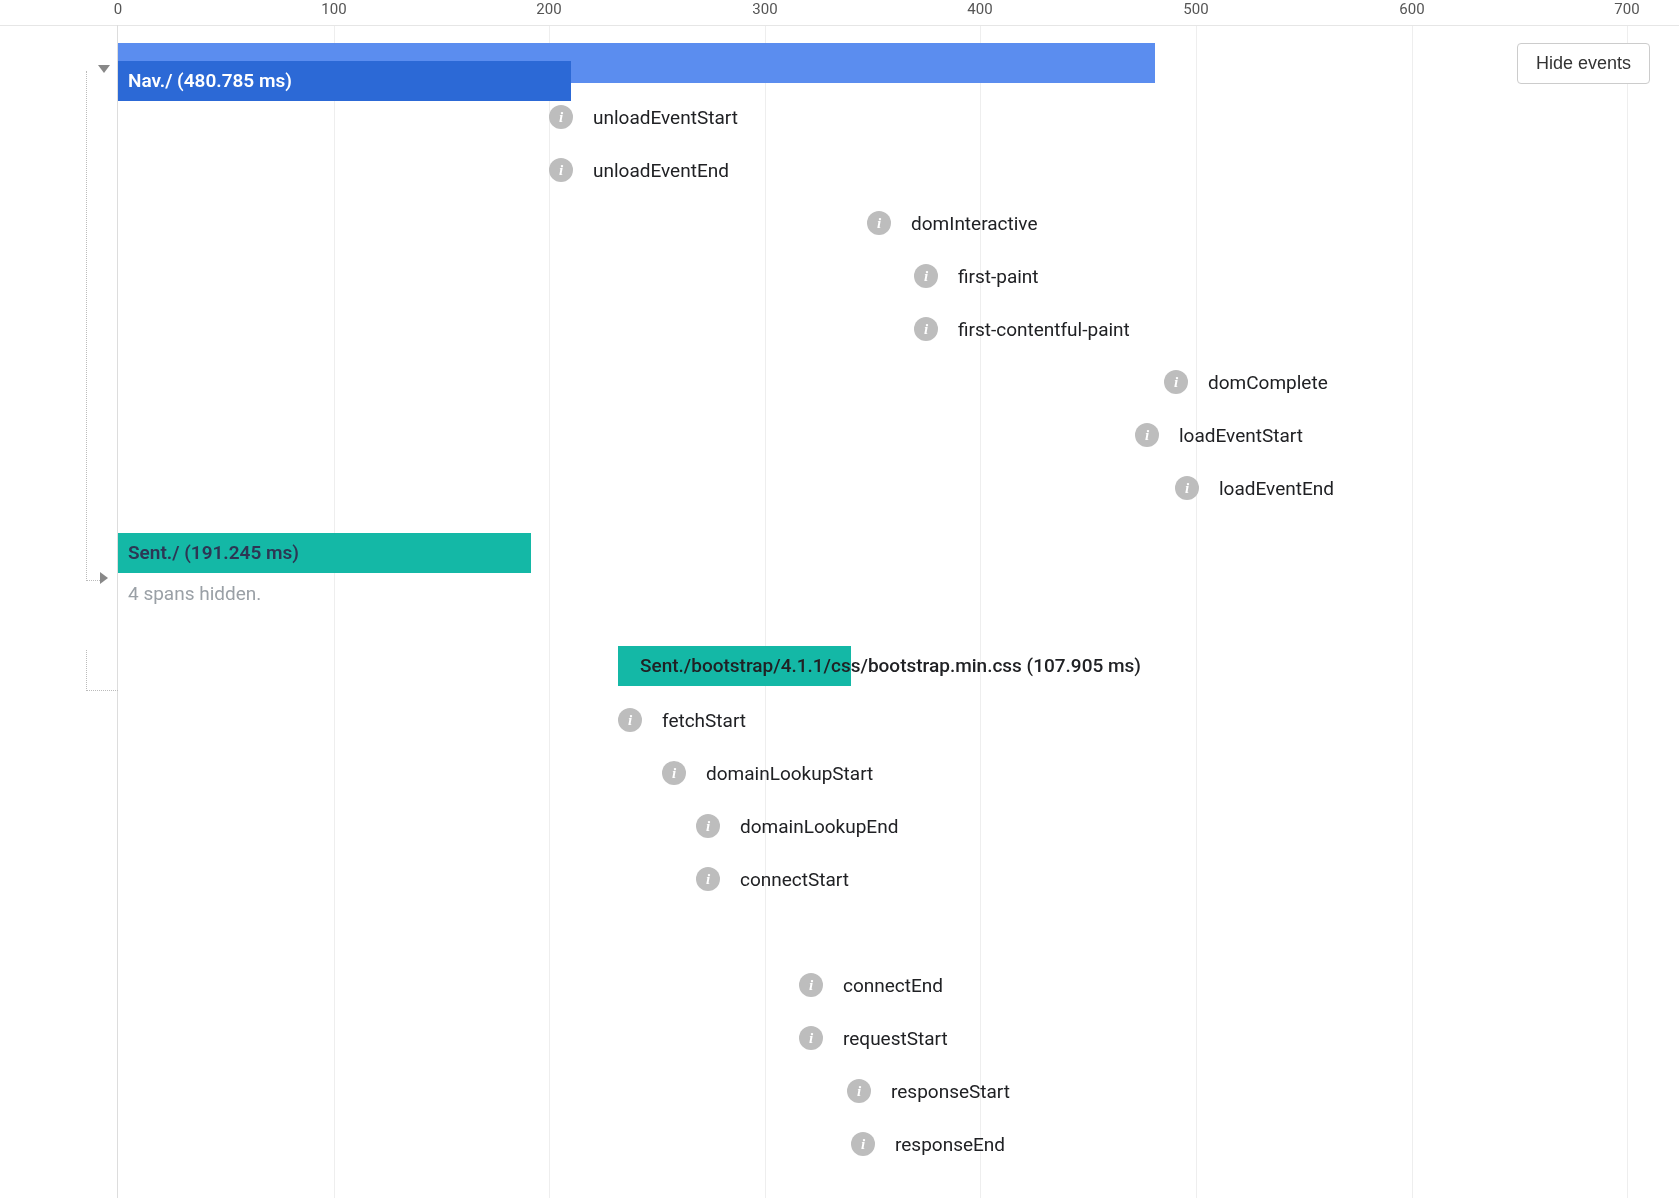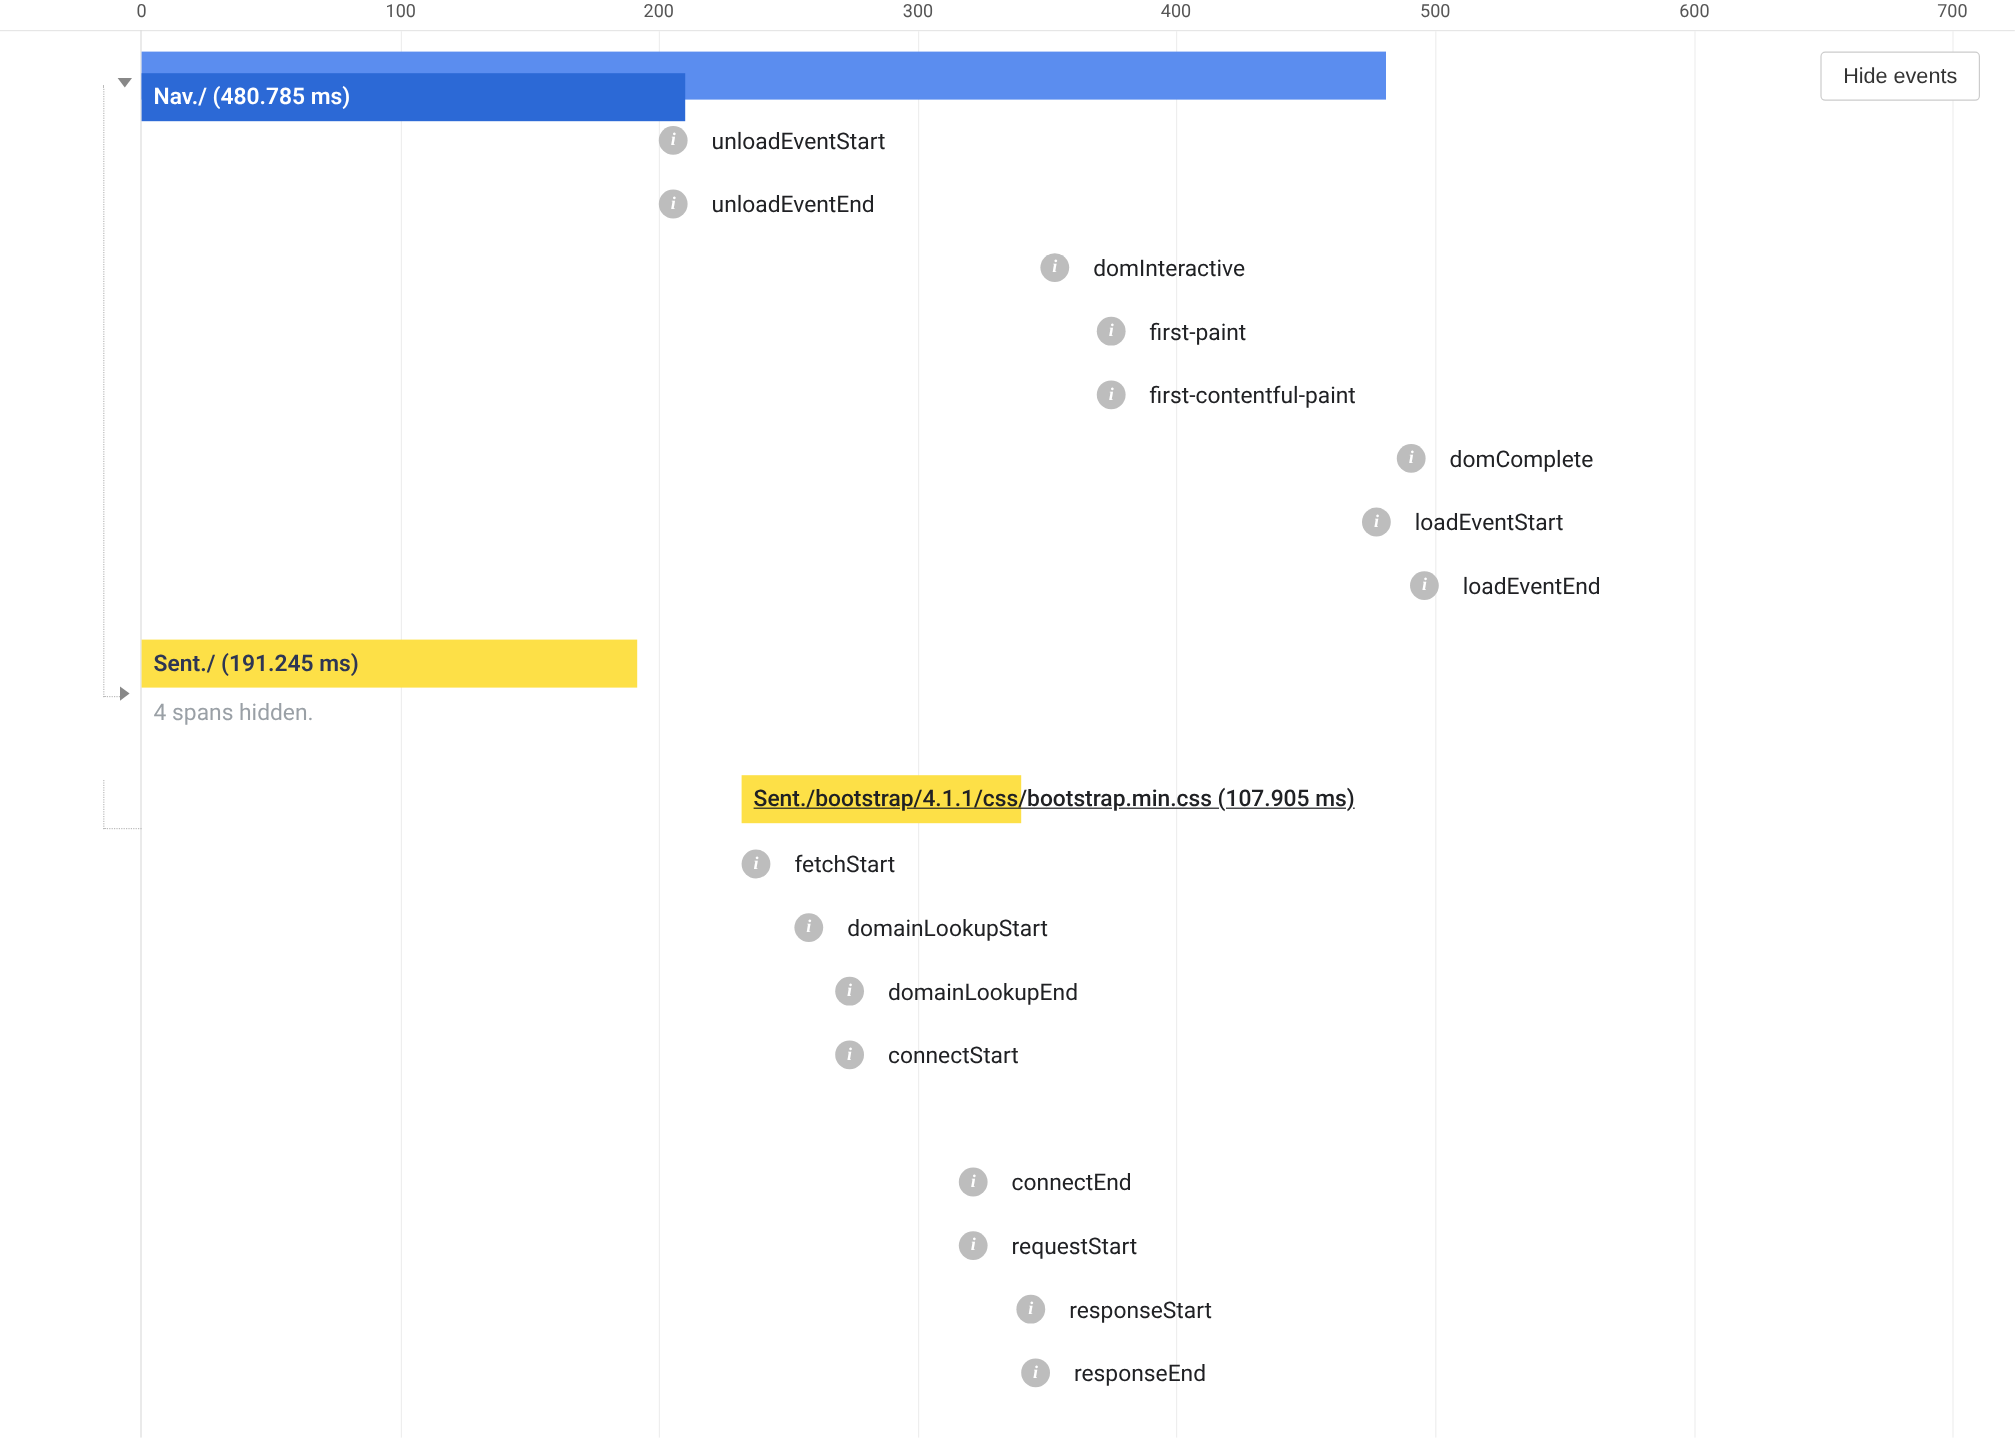--- a/index.html
+++ b/index.html
@@ -28,21 +28,21 @@
   .toggle.closed { border-top:6px solid transparent; border-bottom:6px solid transparent; border-left:8px solid #888; margin-left:4px; }
 
   
   .guide { position:absolute; left:86px; width:0; border-left:1.5px dotted #bbb; }
   .hguide { position:absolute; height:0; border-top:1.5px dotted #bbb; }
 
   
   .bar { position:absolute; height:40px; line-height:40px; font-size:19px; font-weight:600; padding-left:10px; white-space:nowrap; }
   .bar.nav { background:#5b8def; color:#0d245a; }
   .bar.nav-hl { background:#2c69d6; color:#fff; font-weight:600; }
-  .bar.sent { background:#fde047; color:#2d3654; }
+  .bar.sent { background:#14b8a6; color:#2d3654; }
   .hidden-note { position:absolute; font-size:19px; color:#9aa0a6; }
 
   
   .event-row { position:absolute; height:36px; display:flex; align-items:center; gap:20px; white-space:nowrap; }
   .event-row .info { flex:0 0 24px; width:24px; height:24px; border-radius:50%; background:#bdbdbd; position:relative; }
   .event-row .info::after { content:"i"; position:absolute; left:0; right:0; top:0; bottom:0; color:#fff; font-family:Georgia, "Times New Roman", serif; font-style:italic; font-weight:bold; font-size:15px; text-align:center; line-height:24px; }
   .event-row .lbl { font-size:19px; color:#202124; }
 </style>
 </head>
 <body>
@@ -105,21 +105,21 @@
     </div>
     <div class="event-row" style="left:1057px; top:444px;">
       <span class="info"></span>
       <span class="lbl">loadEventEnd</span>
     </div>
 
     <div class="bar sent" style="left:0px; width:413px; top:507px;">Sent./ (191.245 ms)</div>
     <div class="hidden-note" style="left:10px; top:556px;">4 spans hidden.</div>
 
     <div class="bar sent" style="left:500px; width:233px; top:620px;"></div>
-    <div style="position:absolute; left:510px; top:620px; height:40px; line-height:40px; font-size:19px; font-weight:500; color:#202124; white-space:nowrap;text-decoration:underline;">Sent./bootstrap/4.1.1/css/bootstrap.min.css (107.905 ms)</div>
+    <div style="position:absolute; left:522px; top:620px; height:40px; line-height:40px; font-size:19px; font-weight:500; color:#202124; white-space:nowrap;">Sent./bootstrap/4.1.1/css/bootstrap.min.css (107.905 ms)</div>
 
     <div class="event-row" style="left:500px; top:676px;">
       <span class="info"></span>
       <span class="lbl">fetchStart</span>
     </div>
     <div class="event-row" style="left:544px; top:729px;">
       <span class="info"></span>
       <span class="lbl">domainLookupStart</span>
     </div>
     <div class="event-row" style="left:578px; top:782px;">

